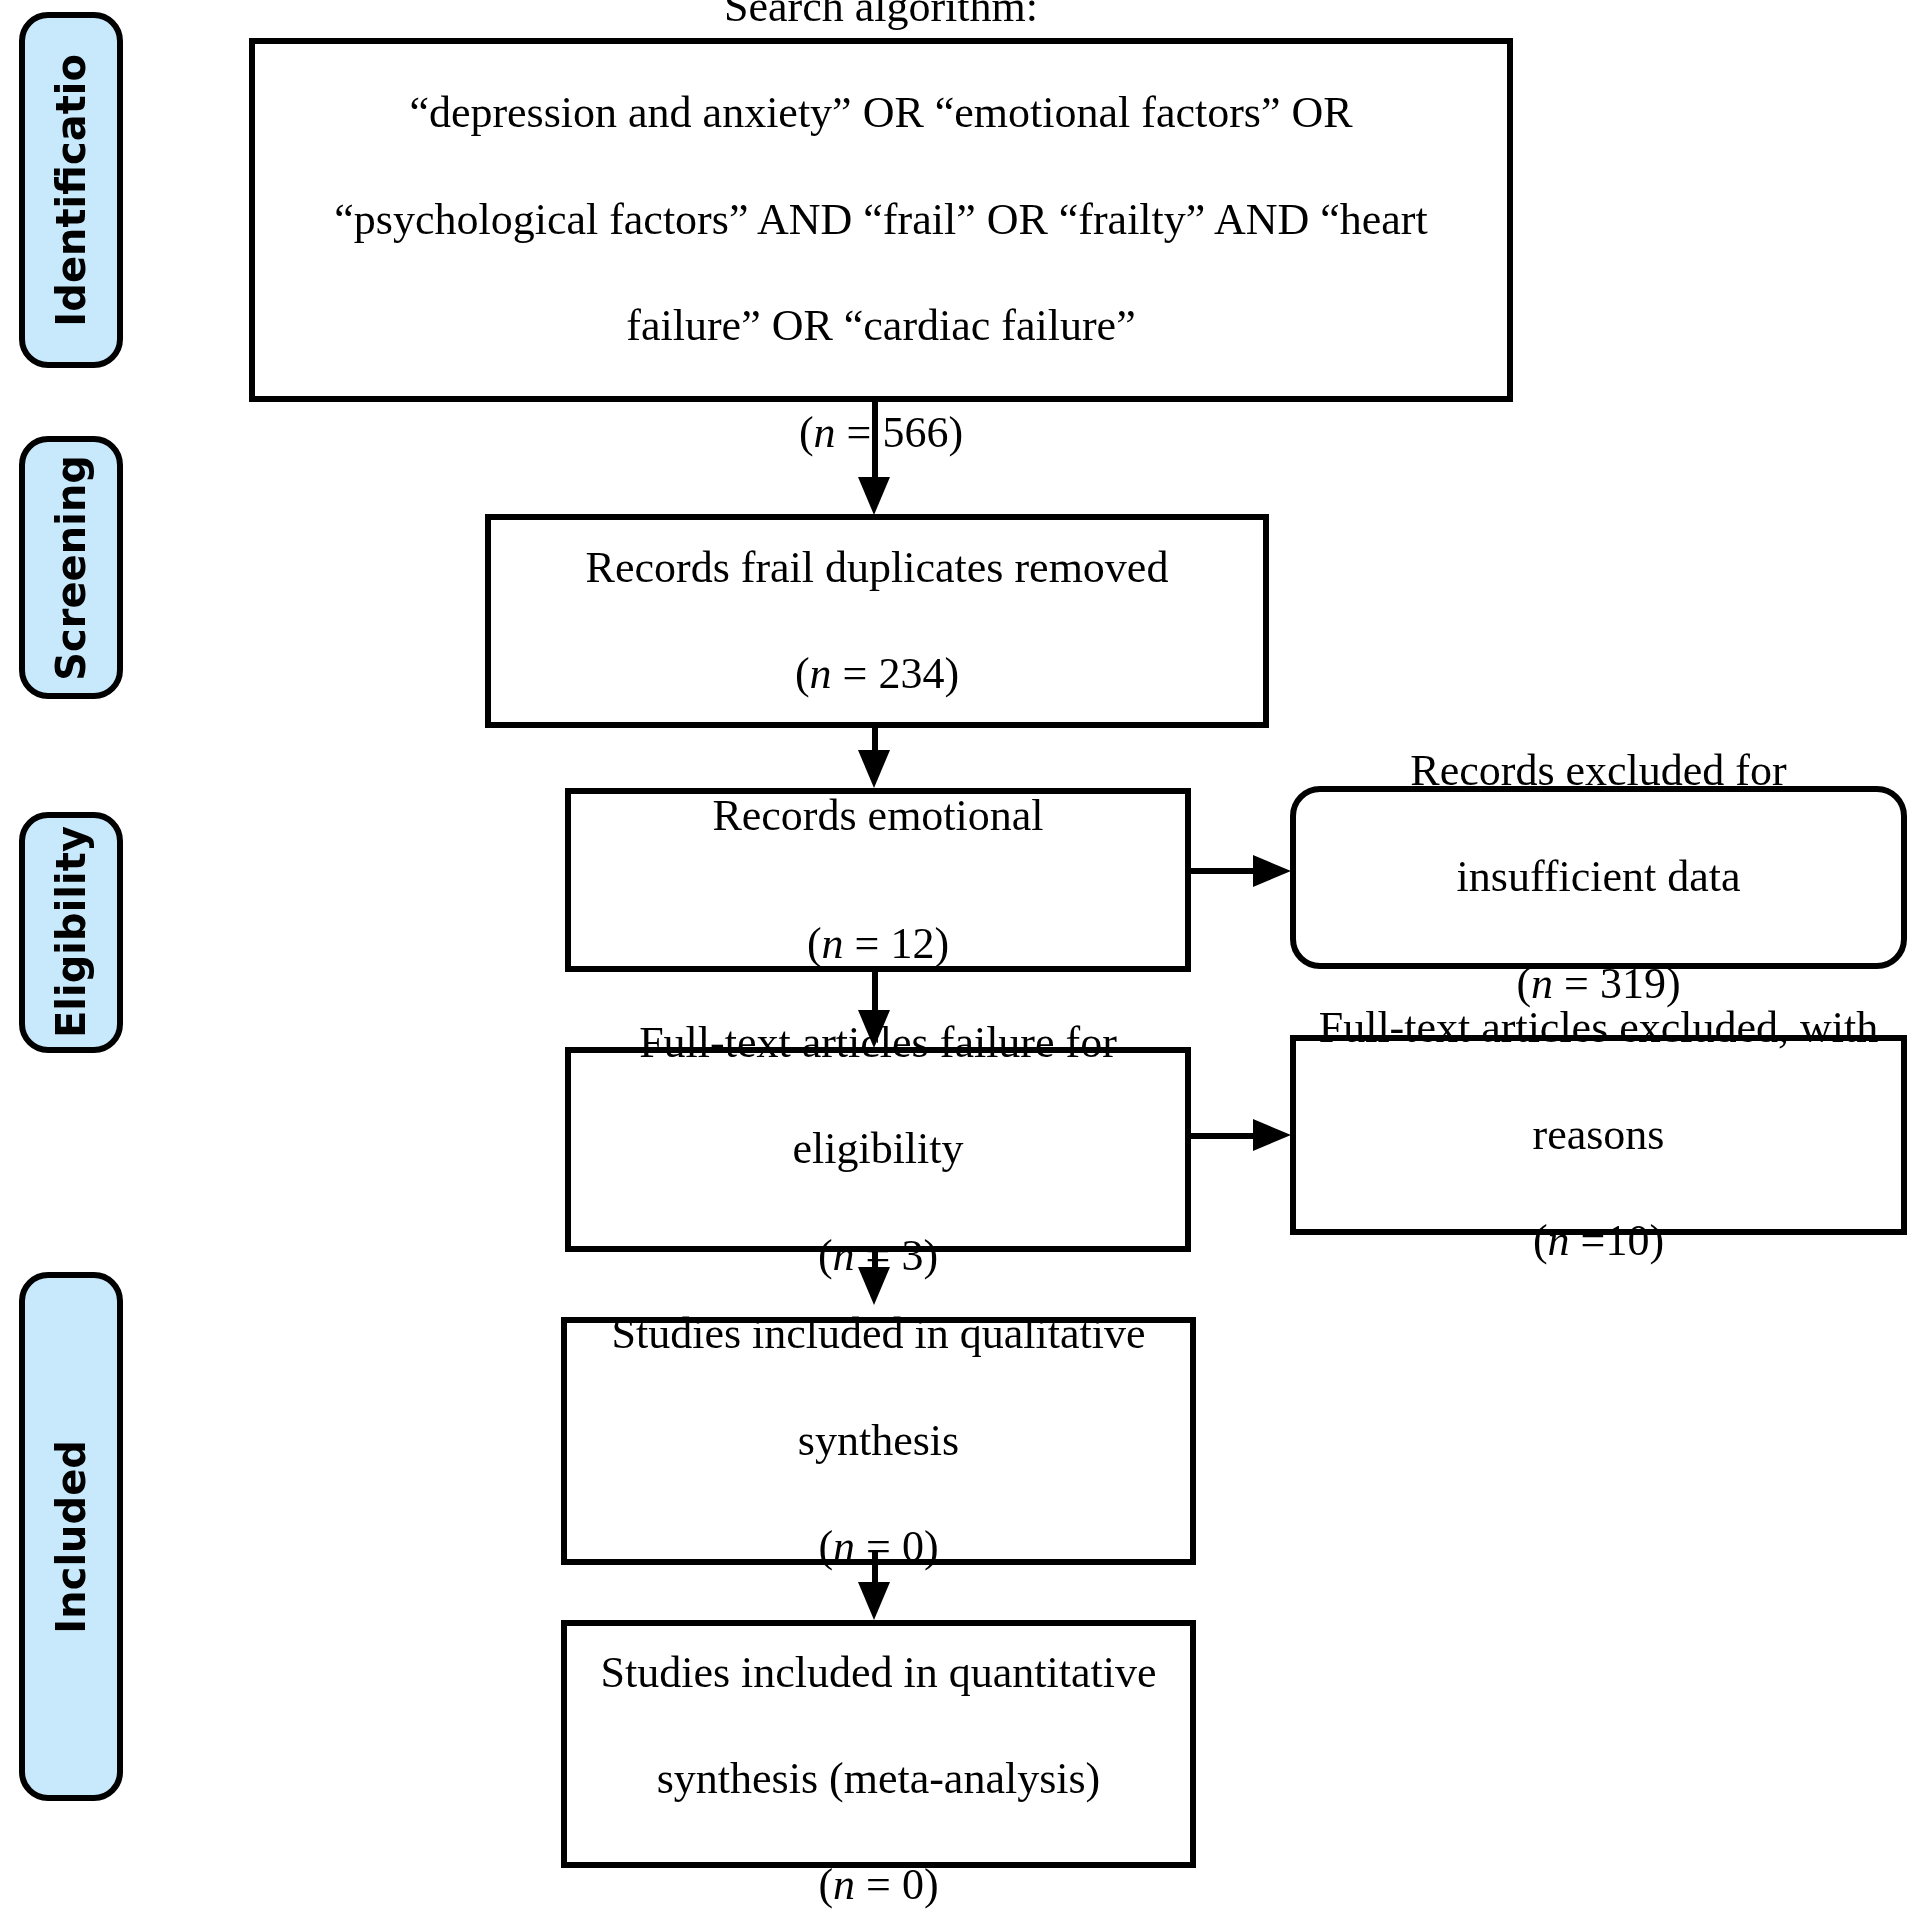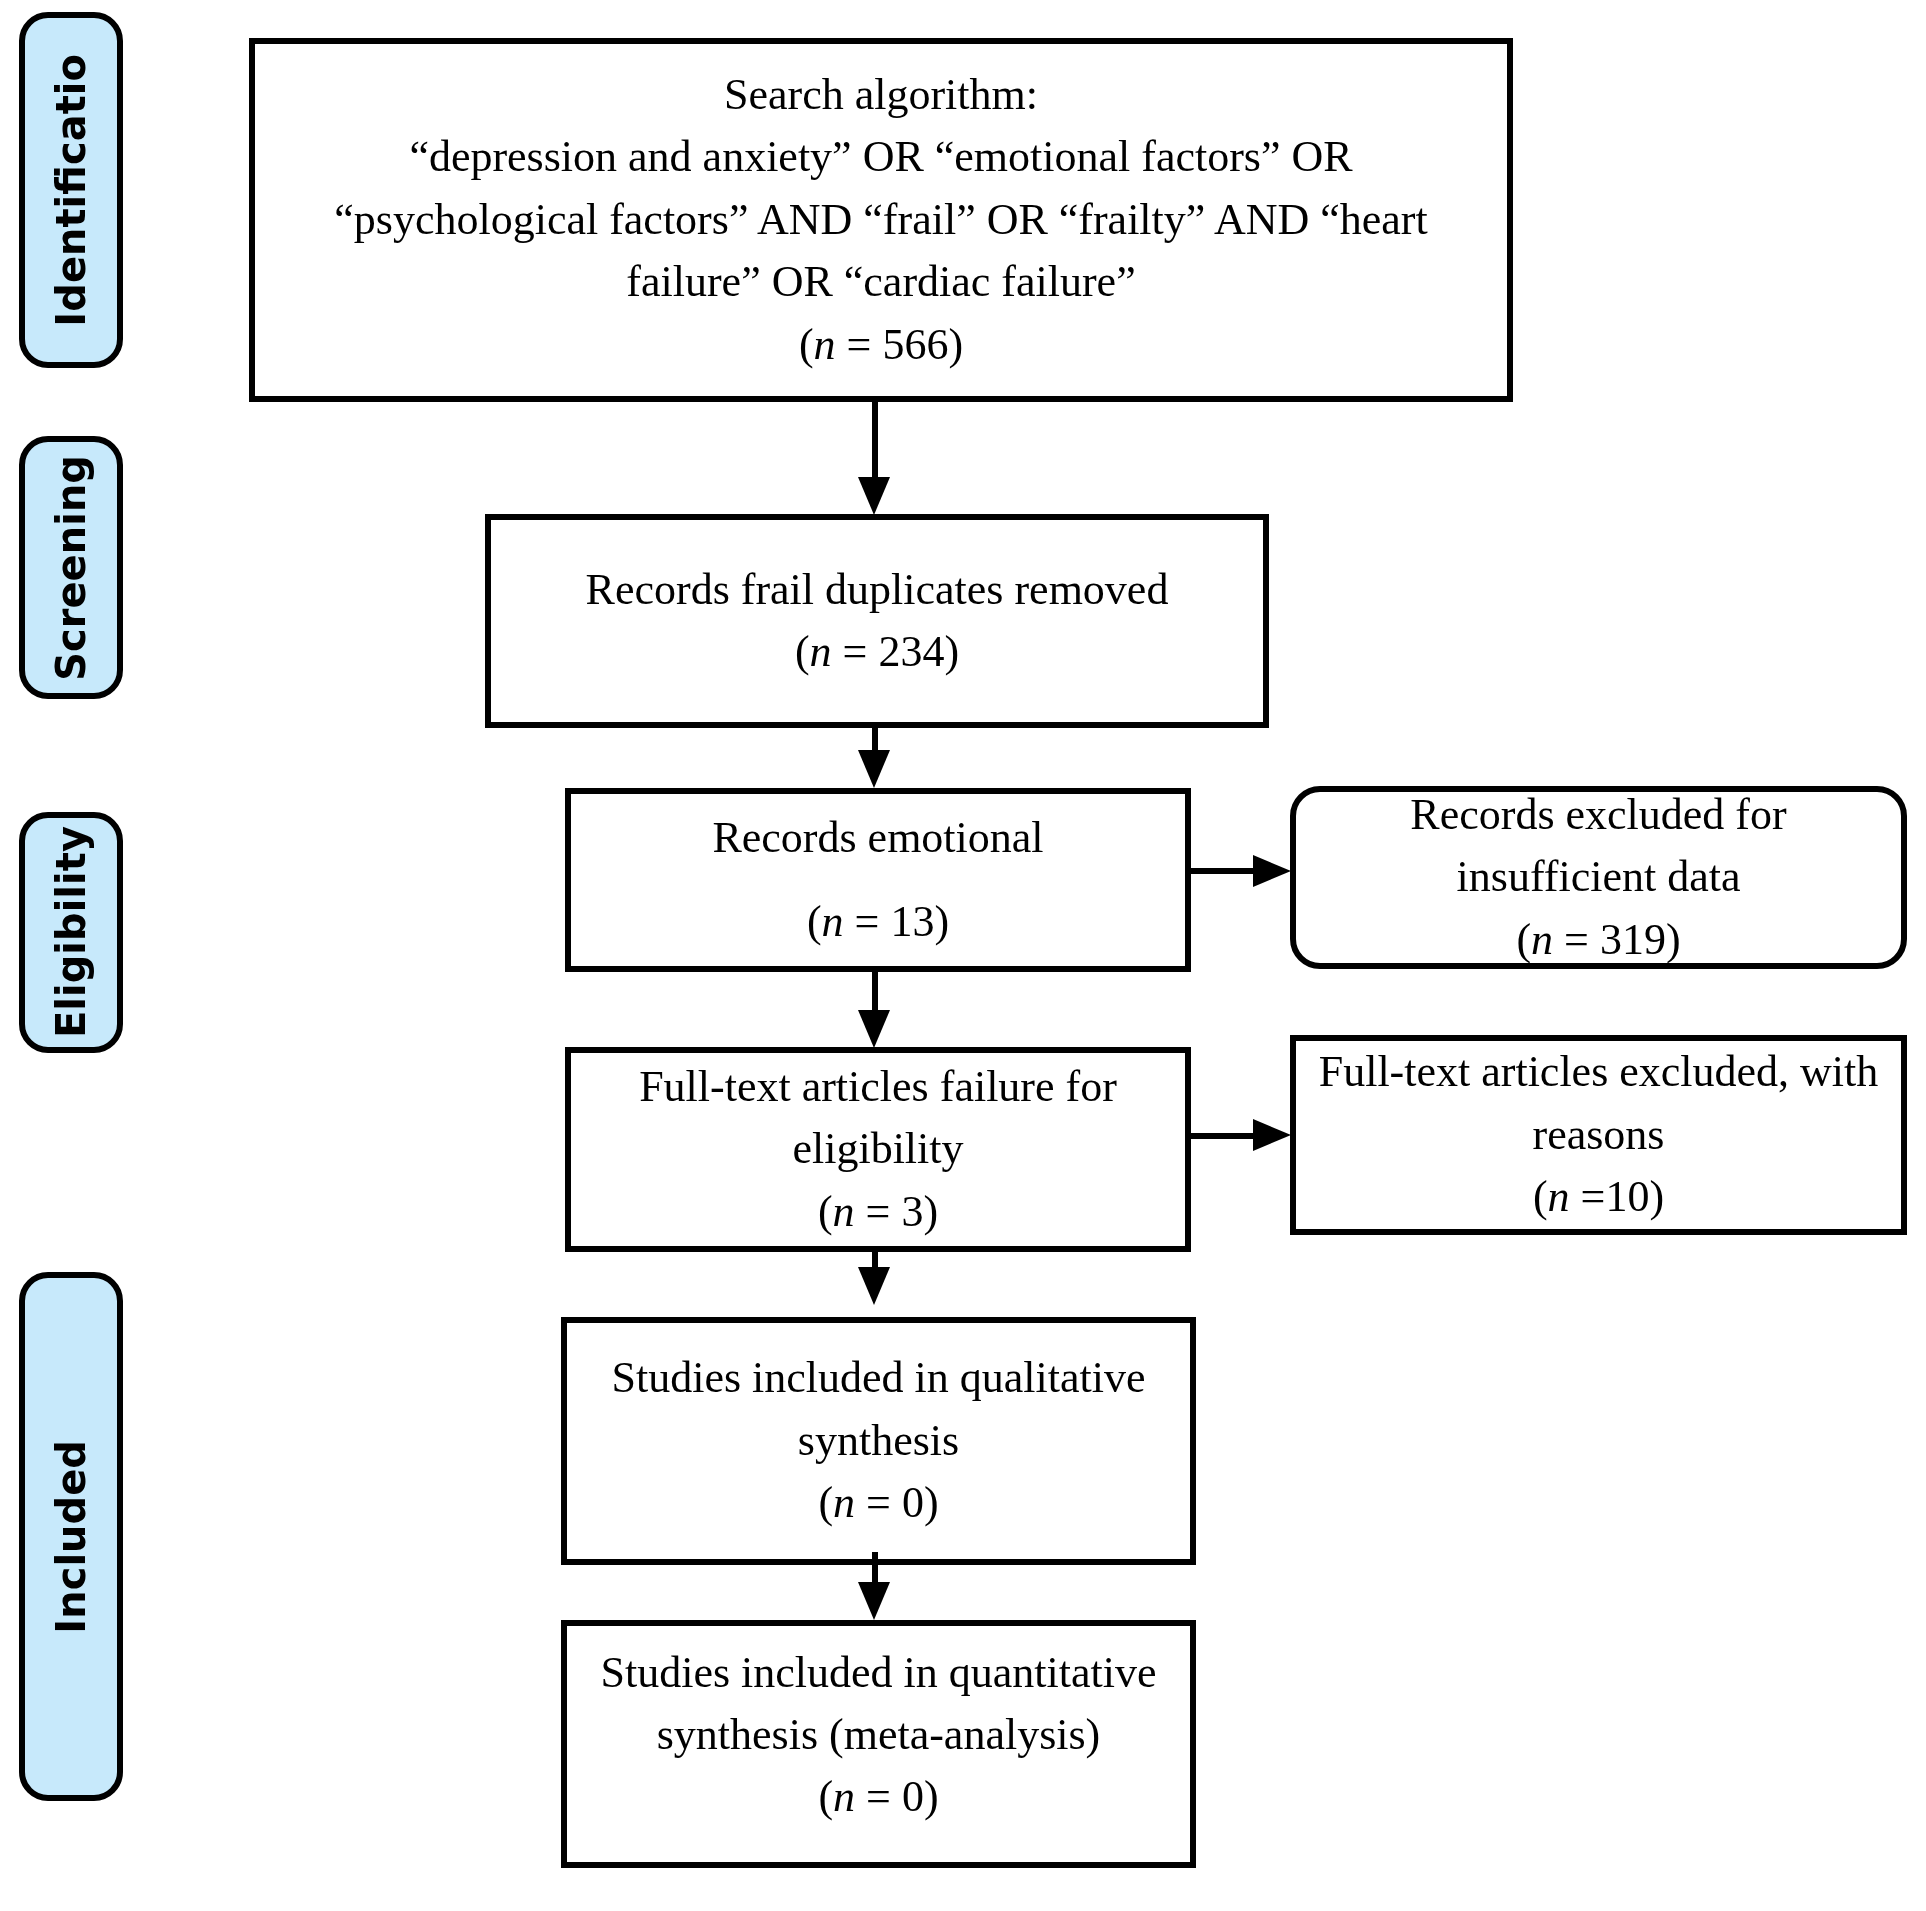--- a/index.html
+++ b/index.html
@@ -43,20 +43,21 @@
     background: var(--box-fill, #fff);
     border: 6.1px solid var(--box-border, #000);
     box-sizing: border-box;
     display: flex;
     flex-direction: column;
     justify-content: center;
     align-items: center;
     text-align: center;
     font-size: 44px;
     line-height: 1.42;
+    gap: 44px;
   }
   .fbox .line { white-space: nowrap; }
   .fbox .count span { white-space: pre; }
   .fbox .nvar { font-style: italic; }
   .fbox.top-align { justify-content: flex-start; padding-top: 15.5px; }
   .count.gap40 { margin-top: 22px; }
 
   
   .vline {
     position: absolute;
@@ -115,21 +116,21 @@
   <div class="fbox" style="left:485px; top:514px; width:784px; height:214px;">
     <div class="line">Records frail duplicates removed</div>
     <div class="line count"><span>(</span><span class="nvar">n</span><span> = 234)</span></div>
   </div>
 
   <div class="vline" style="left:872px; top:728px; height:28px;"></div>
   <div class="head-down" style="left:858px; top:750px;"></div>
 
   <div class="fbox" style="left:565px; top:788px; width:626px; height:184px;">
     <div class="line">Records emotional</div>
-    <div class="line count gap40"><span>(</span><span class="nvar">n</span><span> = 13)</span></div>
+    <div class="line count gap40"><span>(</span><span class="nvar">n</span><span> = 12)</span></div>
   </div>
 
   <div class="hline" style="left:1191px; top:868px; width:68px;"></div>
   <div class="head-right" style="left:1253px; top:855px;"></div>
 
   <div class="fbox" style="left:1290px; top:786px; width:617px; height:183px;border-radius:30px;">
     <div class="line">Records excluded for</div>
     <div class="line">insufficient data</div>
     <div class="line count"><span>(</span><span class="nvar">n</span><span> = 319)</span></div>
   </div>

